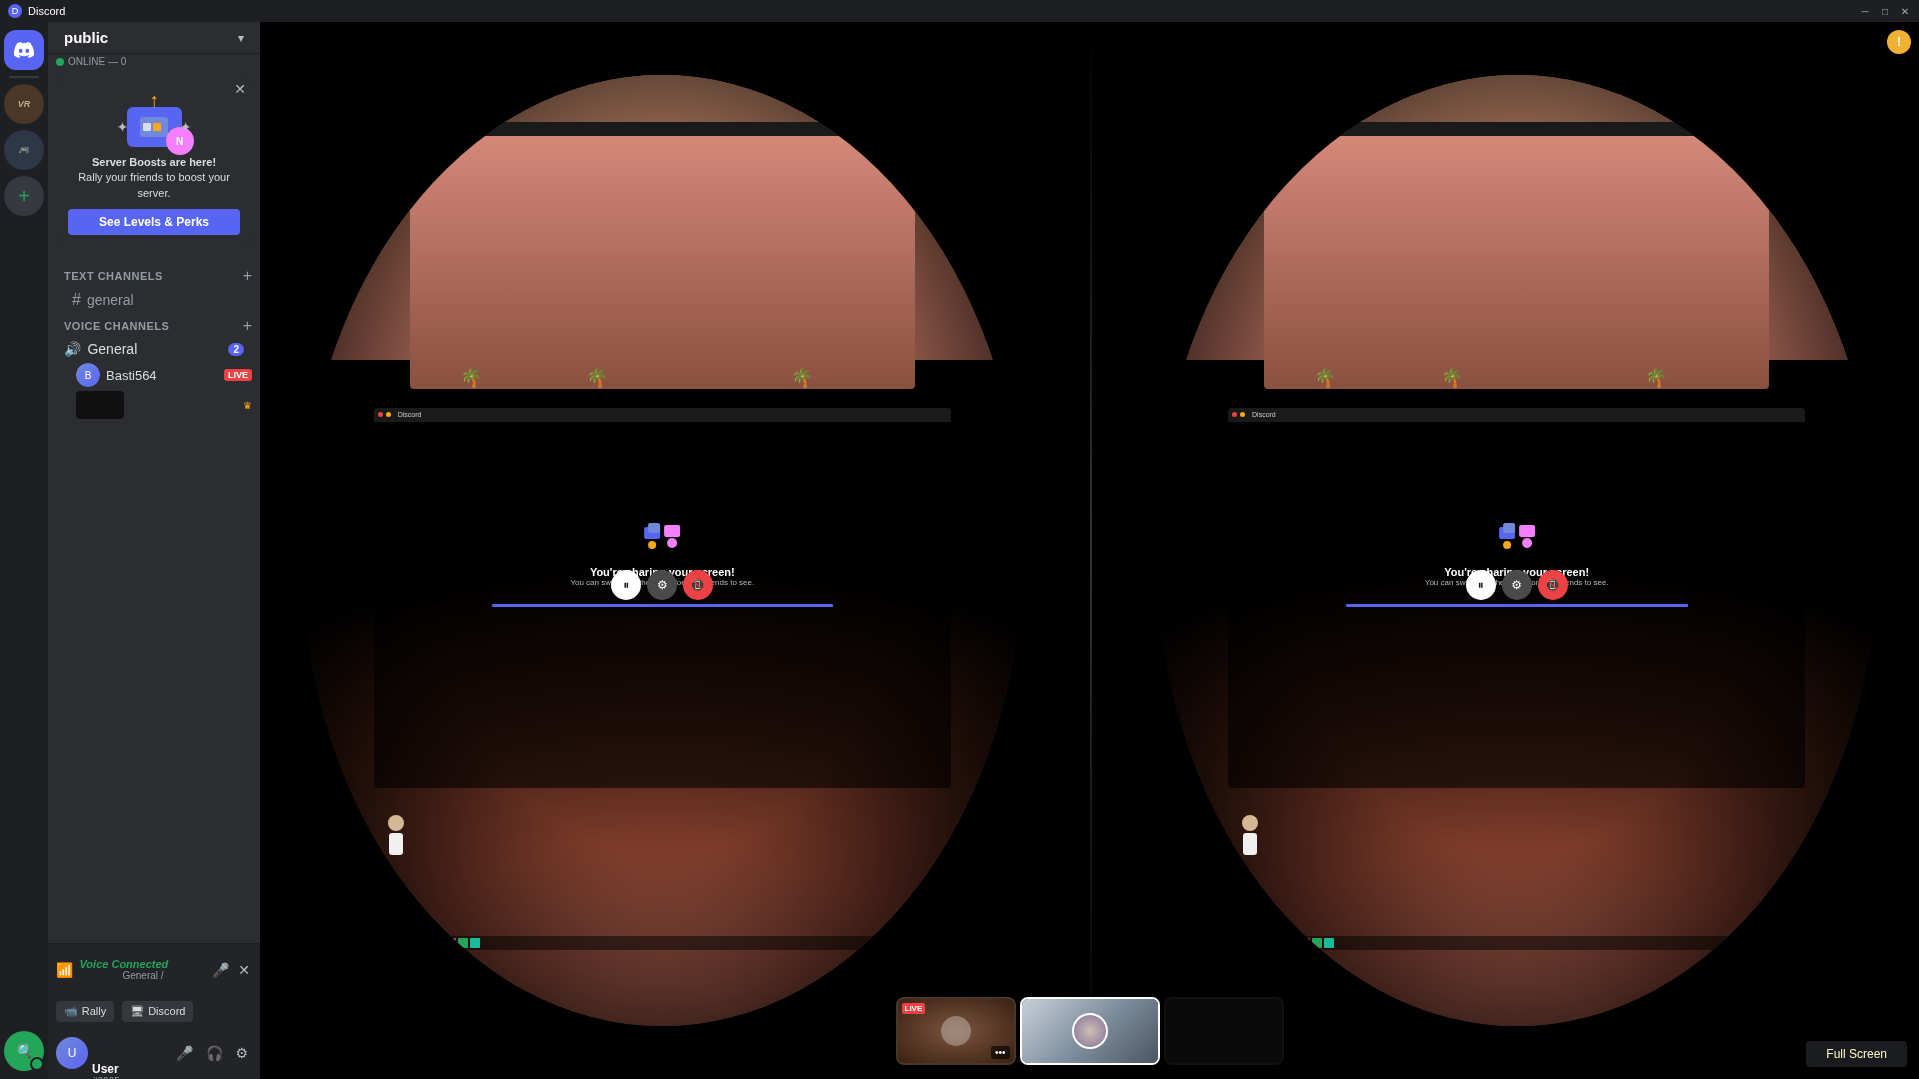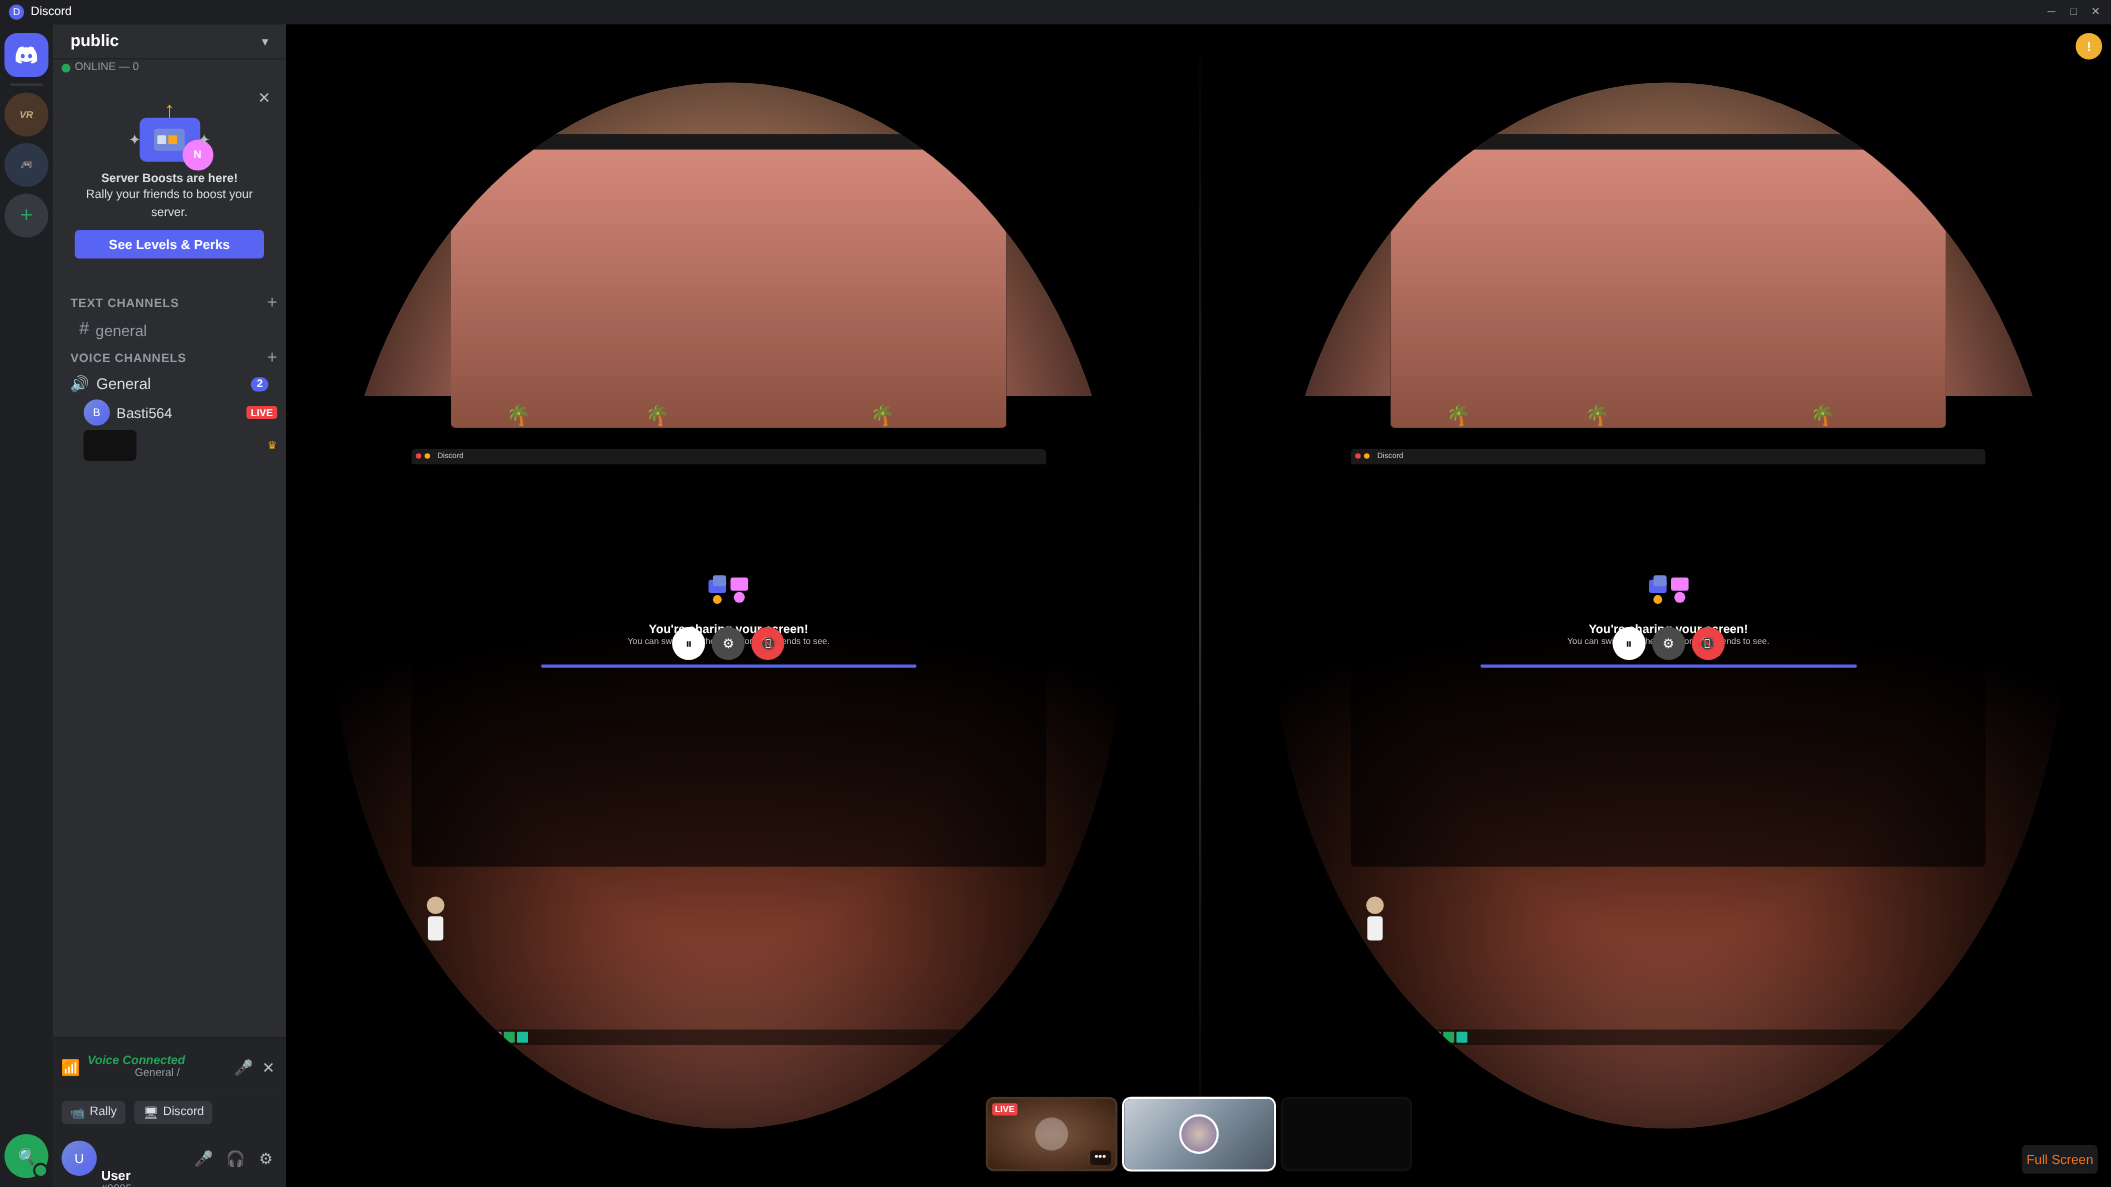--- a/index.html
+++ b/index.html
@@ -503,23 +503,23 @@
       z-index: 50;
     }
 
     
     #fullscreen-btn {
       position: absolute;
       bottom: 12px;
       right: 12px;
       background: rgba(30,31,34,0.9);
       border: none;
-      color: #f97316;
+      color: #fef9c3;
       font-size: 12px;
-      padding: 6px 4px;
+      padding: 6px 20px;
       border-radius: 4px;
       cursor: pointer;
       z-index: 50;
     }
 
     
     #vr-separator {
       position: absolute;
       top: 0;
       left: 50%;

